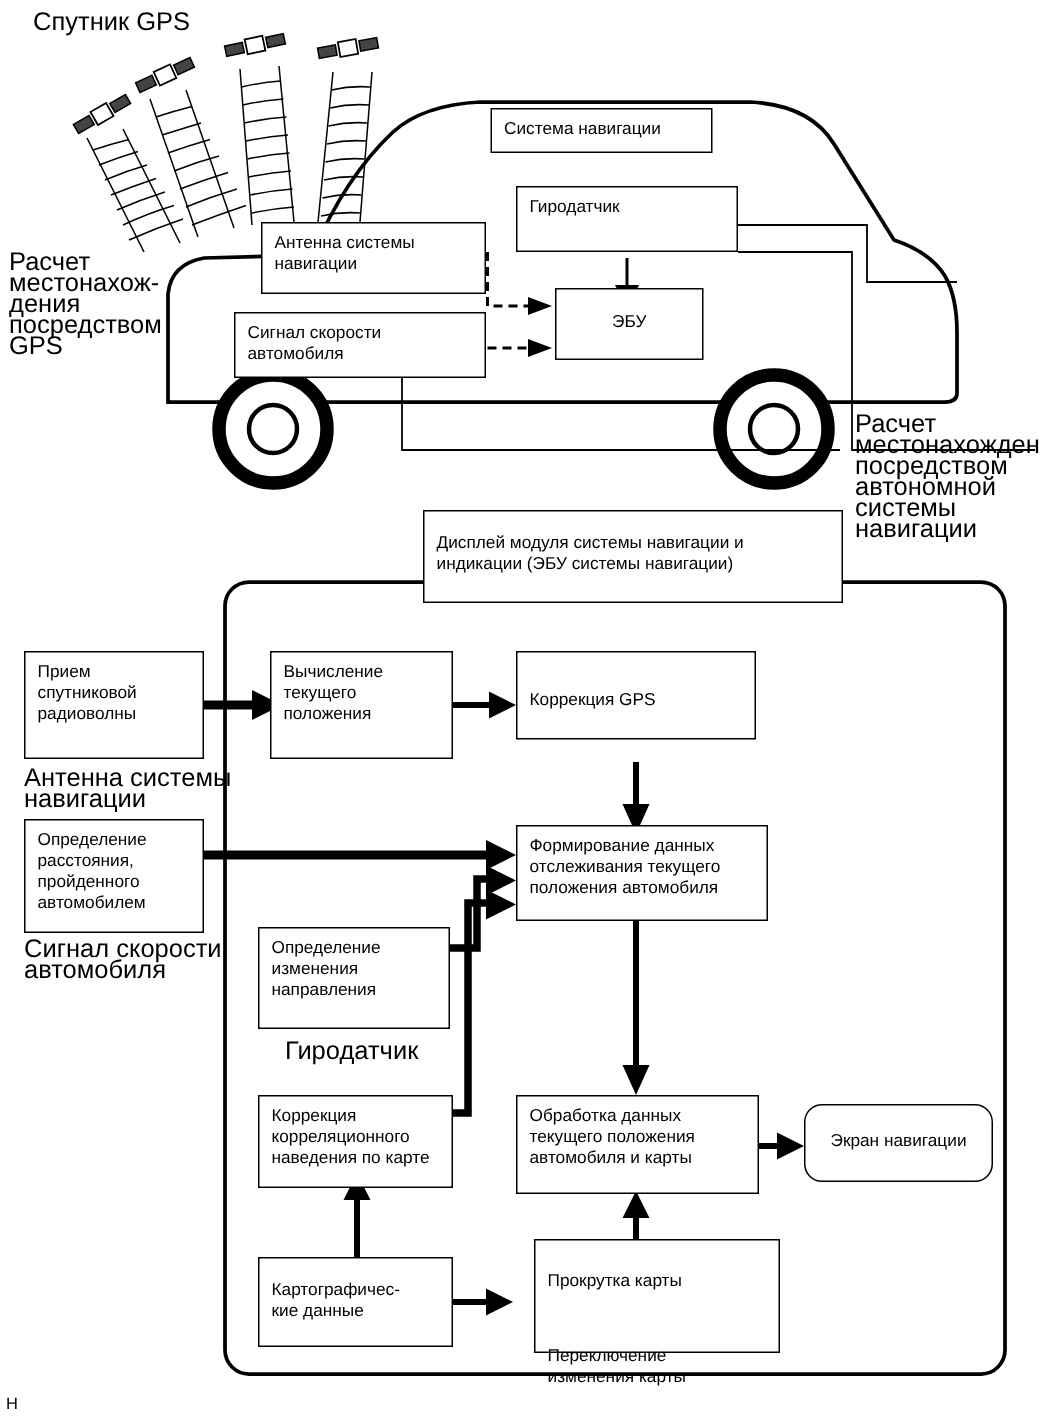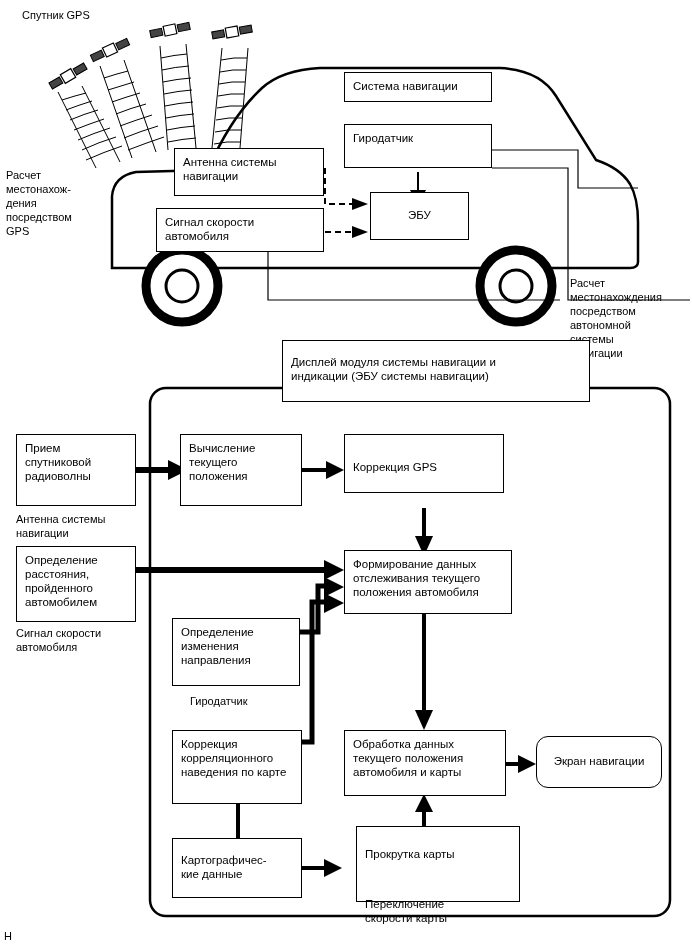--- a/index.html
+++ b/index.html
@@ -16,21 +16,21 @@
     overflow: hidden;
   }
   .stage {
     position: absolute;
     left: 0; top: 0;
     width: 693px;
     height: 952px;
   }
   .lbl {
     position: absolute;
-    font-size: 11px;
+    font-size: 17px;
     line-height: 14px;
     white-space: pre-line;
   }
   .box {
     position: absolute;
     border: 1.5px solid #000;
     background: #fff;
     box-sizing: border-box;
     font-size: 11.5px;
     line-height: 14px;
@@ -187,21 +187,21 @@
 дения
 посредством
 GPS</div>
   <div class="lbl" style="left:570px; top:276px;">Расчет
 местонахождения
 посредством
 автономной
 системы
 навигации</div>
 
-  <div class="box thin" style="left:344px; top:72px; width:148px; height:30px;">Система навигации</div>
+  <div class="box thin" style="left:327px; top:72px; width:148px; height:30px;">Система навигации</div>
   <div class="box thin" style="left:344px; top:124px; width:148px; height:44px;">Гиродатчик</div>
   <div class="box thin" style="left:370px; top:192px; width:99px; height:48px; padding-top:15px; text-align:center;">ЭБУ</div>
   <div class="box thin" style="left:174px; top:148px; width:150px; height:48px;">Антенна системы
 навигации</div>
   <div class="box thin" style="left:156px; top:208px; width:168px; height:44px;">Сигнал скорости
 автомобиля</div>
 
   <svg class="overlay" viewBox="0 0 693 952">
 
     <rect x="150" y="388" width="520" height="528" rx="16" ry="16" fill="none" stroke="#000" stroke-width="2.5"></rect>
@@ -238,21 +238,21 @@
       <path d="M302 868 L326 868" stroke-width="4" fill="none"></path>
       <path d="M324 859 L342 868 L324 877 Z" stroke="none"></path>
 
       <path d="M424 834 L424 812" stroke-width="4" fill="none"></path>
       <path d="M415 812 L424 794 L433 812 Z" stroke="none"></path>
 
       <path d="M288 396 L288 388" stroke-width="1.5" fill="none"></path>
     </g>
   </svg>
 
-  <div class="box" style="left:282px; top:340px; width:308px; height:62px; padding-top:14px;">Дисплей модуля системы навигации и
+  <div class="box" style="left:282px; top:340px; width:280px; height:62px; padding-top:14px;">Дисплей модуля системы навигации и
 индикации (ЭБУ системы навигации)</div>
 
   <div class="box thin" style="left:16px; top:434px; width:120px; height:72px;">Прием
 спутниковой
 радиоволны</div>
   <div class="lbl" style="left:16px; top:512px;">Антенна системы
 навигации</div>
 
   <div class="box thin" style="left:180px; top:434px; width:122px; height:72px;">Вычисление
 текущего
@@ -268,35 +268,35 @@
 
   <div class="box thin" style="left:344px; top:550px; width:168px; height:64px;">Формирование данных
 отслеживания текущего
 положения автомобиля</div>
 
   <div class="box thin" style="left:172px; top:618px; width:128px; height:68px;">Определение
 изменения
 направления</div>
   <div class="lbl" style="left:190px; top:694px;">Гиродатчик</div>
 
-  <div class="box thin" style="left:172px; top:730px; width:130px; height:74px;">Коррекция
+  <div class="box thin" style="left:172px; top:730px; width:130px; height:62px;">Коррекция
 корреляционного
 наведения по карте</div>
 
   <div class="box thin" style="left:344px; top:730px; width:162px; height:66px;">Обработка данных
 текущего положения
 автомобиля и карты</div>
 
   <div class="box rounded" style="left:536px; top:736px; width:126px; height:52px; padding-top:17px; text-align:center;">Экран навигации</div>
 
   <div class="box thin" style="left:172px; top:838px; width:130px; height:60px; padding-top:14px;">Картографичес-
 кие данные</div>
 
   <div class="box thin" style="left:356px; top:826px; width:164px; height:76px;">
     <div>Прокрутка карты</div>
     <div style="height:8px;"></div>
     <div>Переключение
-скорости карты</div>
+изменения карты</div>
   </div>
 
   <div class="bottom-note">Н</div>
 
 </div>
 
 </body></html>

